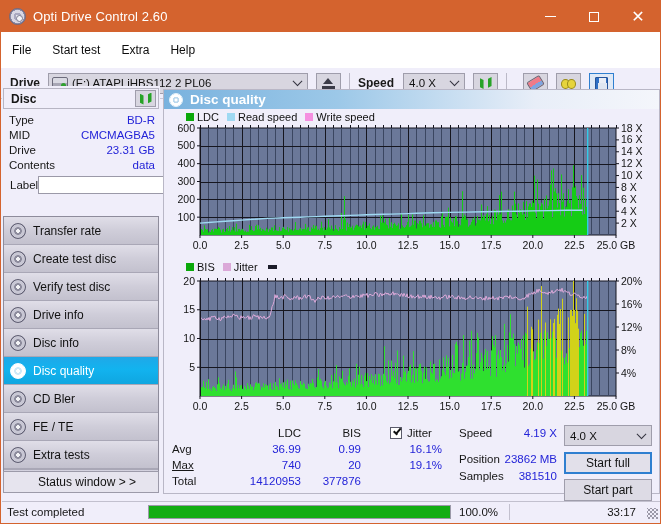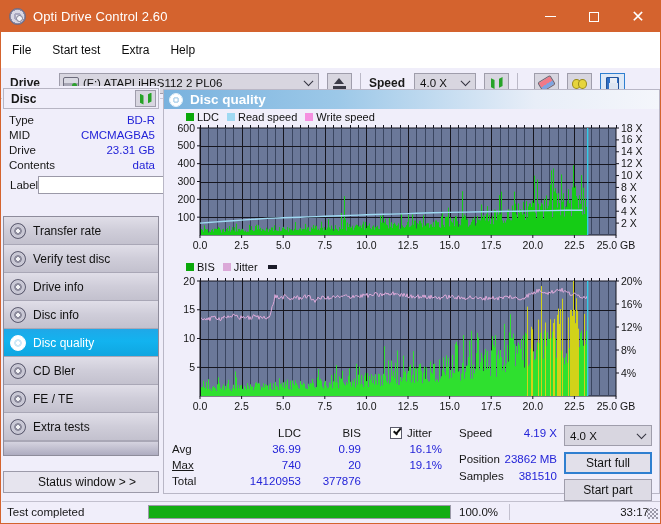--- a/index.html
+++ b/index.html
@@ -75,21 +75,21 @@
   #drivebar {
     height: 31px;
     background: #f0eefa;
     display: flex;
     align-items: center;
     padding-left: 9px;
     border-bottom: 1px solid #c9c7d6;
   }
   .bar-label { font-size: 12px; font-weight: bold; color: #1a1a1a; }
   #drive-combo {
-    margin-left: 19px;
+    margin-left: 8px;
     width: 260px; height: 21px;
     background: #d8d6e0;
     border: 1px solid #9f9dab;
     display: flex; align-items: center;
     font-size: 11.5px; color: #111;
     position: relative;
   }
   .drive-ico {
     width: 16px; height: 13px; margin: 0 4px 0 3px;
     background: linear-gradient(#d9d9e2 0 45%, #a8a7b5 46% 100%);
@@ -336,21 +336,21 @@
   }
   #sb-text { width: 146px; padding-left: 5px; }
   #sb-progress {
     width: 303px; height: 14px;
     border: 1px solid #9b99a8; background: #fff;
     position: relative; overflow: hidden;
   }
   #sb-bar { height: 100%; background: #13ad13; width: 100%; }
   #sb-pct { width: 58px; text-align: left; padding-left: 8px; }
   #sb-sep { width:1px; height:16px; background:#c2c0ce; }
-  #sb-time { flex:1; text-align: right; padding-right: 12px; }
+  #sb-time { flex:1; text-align: right; padding-right: 25px; }
   #grip { position:absolute; right:3px; bottom:3px; width:11px; height:11px;
     background-image:
       radial-gradient(#9b99a8 35%, transparent 36%),
       radial-gradient(#9b99a8 35%, transparent 36%);
     background-size: 4px 4px; background-position: 0 0, 2px 2px;
   }
 </style>
 </head>
 <body>
 
@@ -438,20 +438,24 @@
         <span id="disc-btn">
           <span class="cd-glyph"></span>
         </span>
       </div>
     </div>
 
     <div id="navlist">
       <div class="nav-item">
         <span class="nav-icon"></span>
         <span>Transfer rate</span>
+      </div>
+      <div class="nav-item">
+        <span class="nav-icon"></span>
+        <span>Create test disc</span>
       </div>
       <div class="nav-item">
         <span class="nav-icon"></span>
         <span>Verify test disc</span>
       </div>
       <div class="nav-item">
         <span class="nav-icon"></span>
         <span>Drive info</span>
       </div>
       <div class="nav-item">

